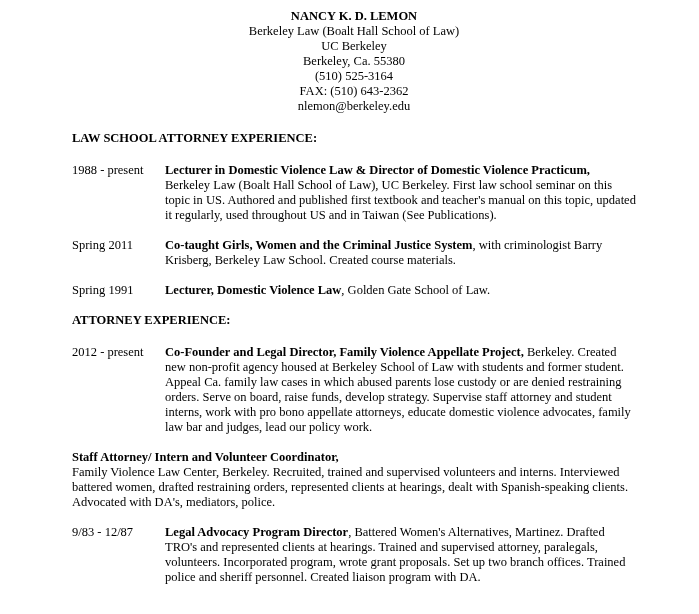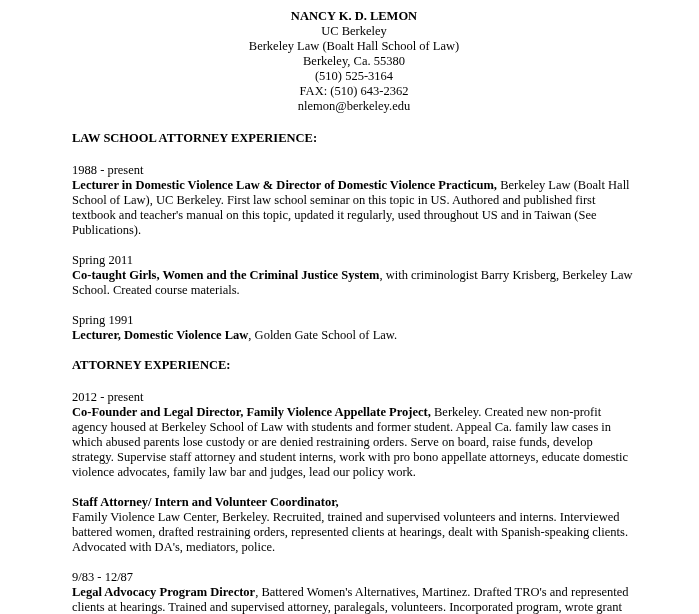--- a/index.html
+++ b/index.html
@@ -28,42 +28,41 @@
   .header .name {
     font-weight: bold;
   }
   .section-heading {
     font-weight: bold;
     margin-bottom: 17px;
   }
   .entry {
     display: flex;
     margin-bottom: 15px;
-    flex-direction: column;
   }
   .date-col {
     width: 93px;
     flex: none;
   }
   .desc-col {
     flex: 1;
   }
   .b {
     font-weight: bold;
   }
 </style>
 </head>
 <body>
 
 <div class="page">
 
   <div class="header">
     <div class="name">NANCY K. D. LEMON</div>
+    <div>Berkeley Law (Boalt Hall School of Law)</div>
     <div>UC Berkeley</div>
-    <div>Berkeley Law (Boalt Hall School of Law)</div>
     <div>Berkeley, Ca. 55380</div>
     <div>(510) 525-3164</div>
     <div>FAX: (510) 643-2362</div>
     <div>nlemon@berkeley.edu</div>
   </div>
 
   <div class="section">
     <div class="section-heading">LAW SCHOOL ATTORNEY EXPERIENCE:</div>
 
     <div class="entry">

